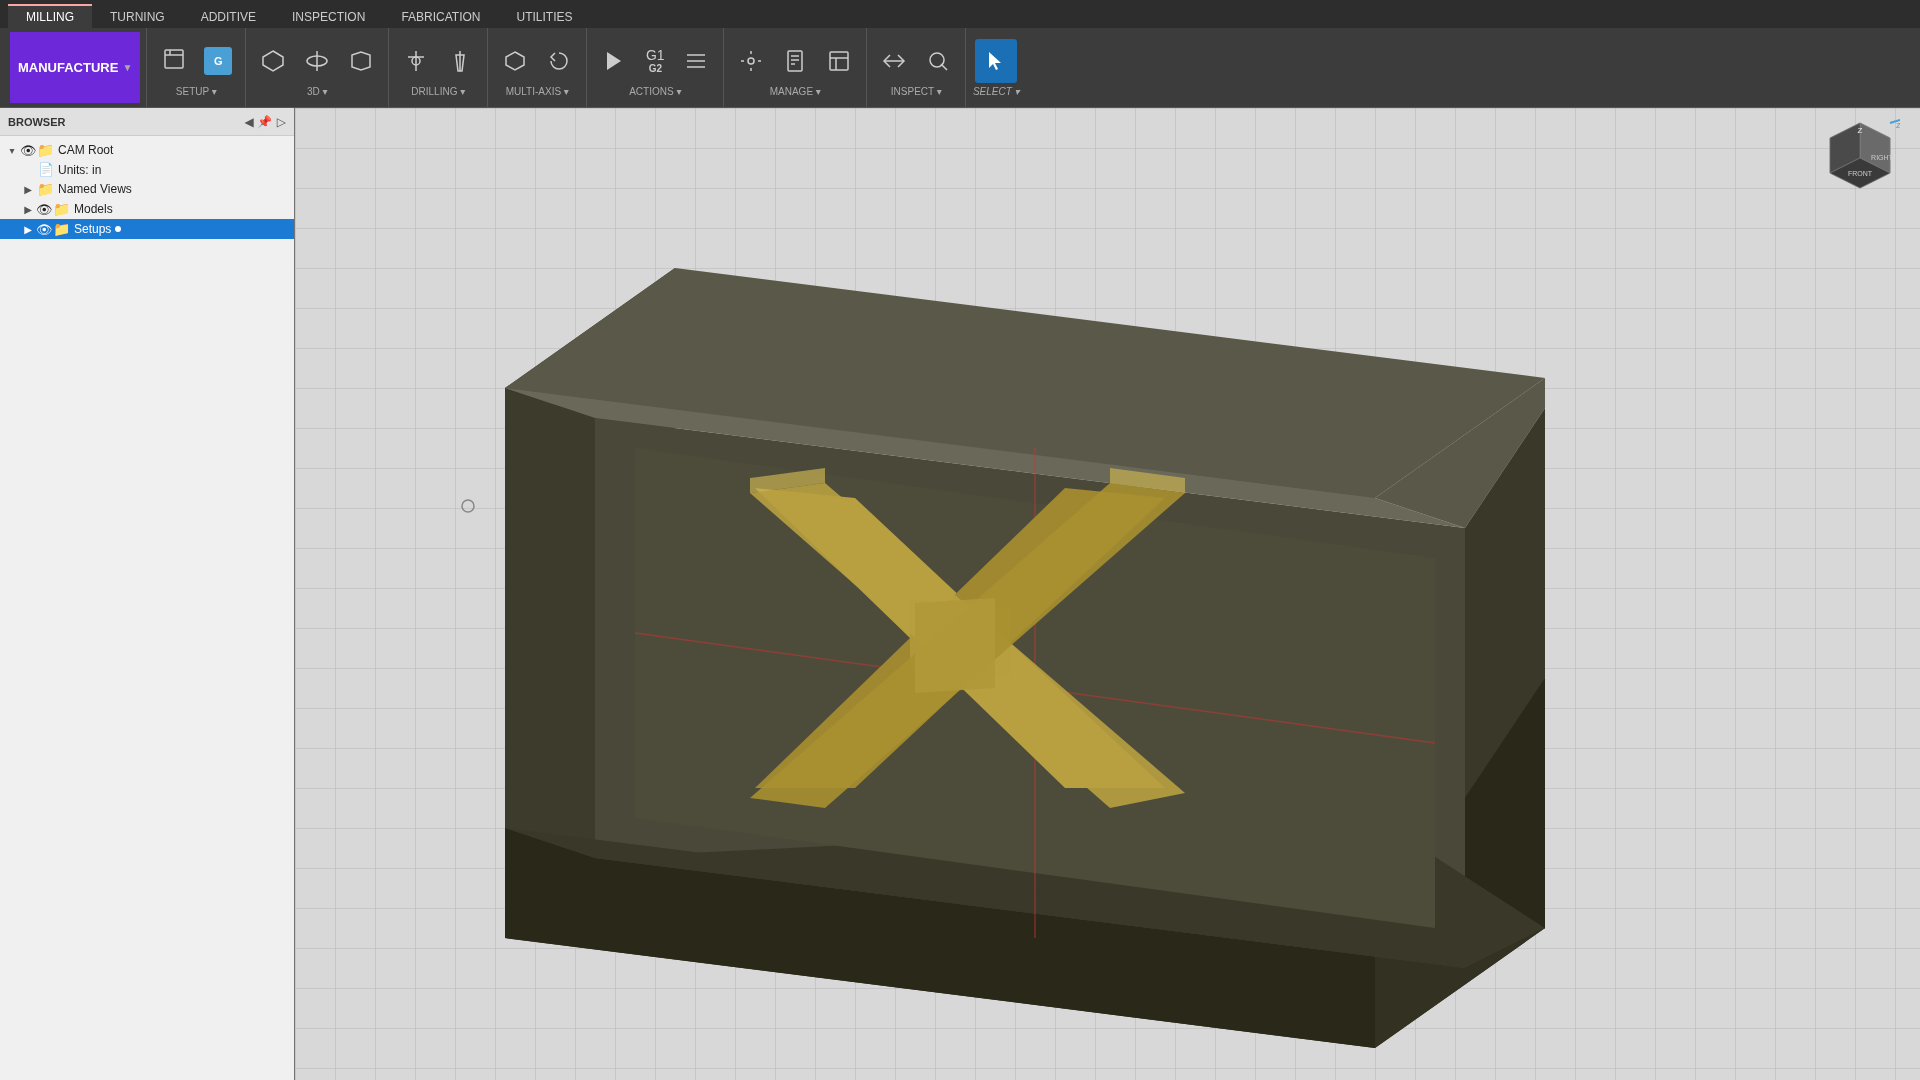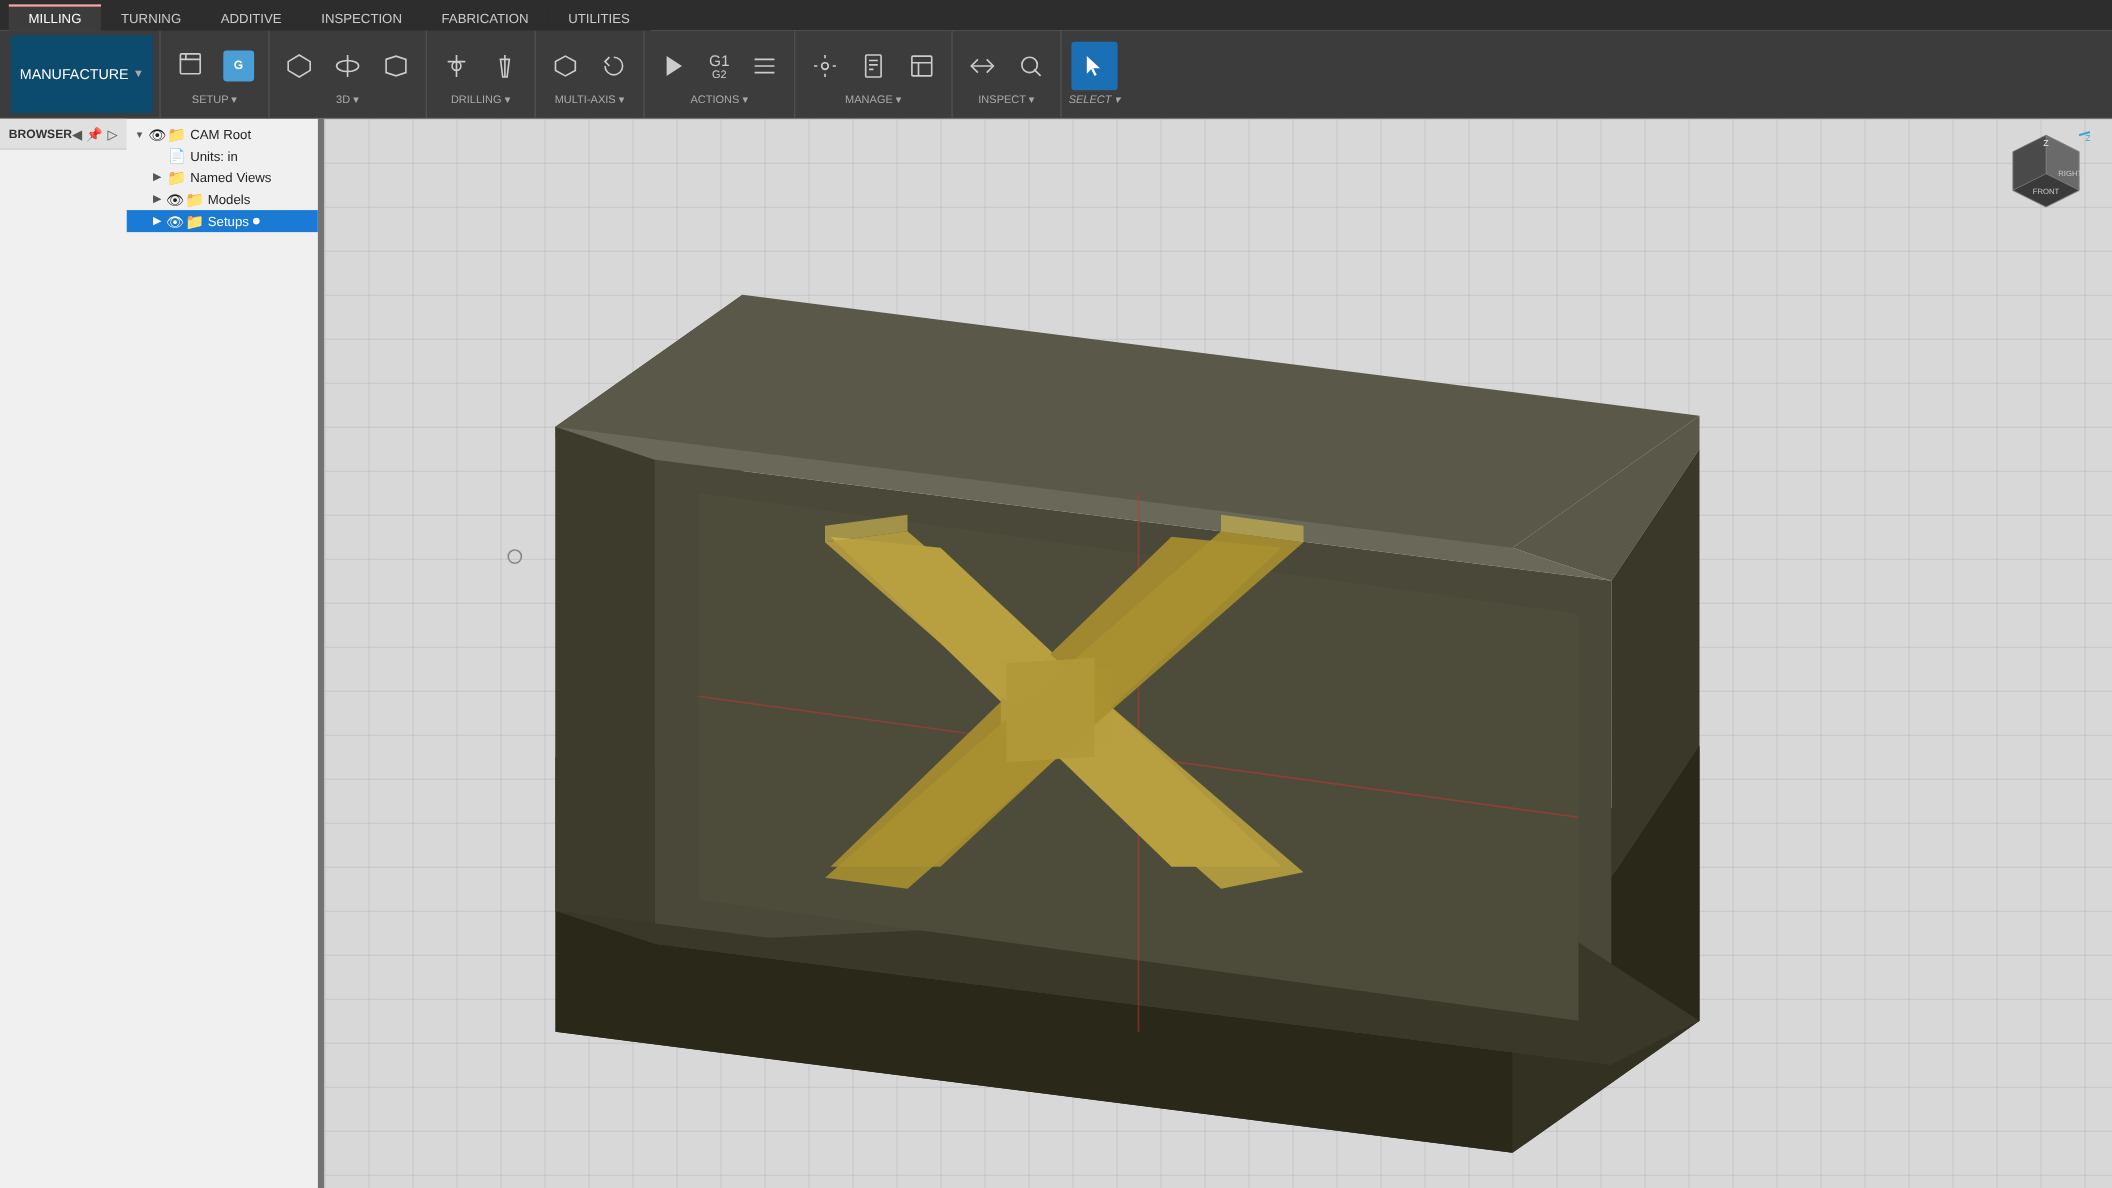--- a/index.html
+++ b/index.html
@@ -12,29 +12,29 @@
 
     
     #toolbar { display: flex; background: #3c3c3c; height: 80px; align-items: stretch; border-bottom: 1px solid #555; padding: 0 4px; }
     .toolbar-group { display: flex; flex-direction: column; align-items: center; justify-content: center; padding: 4px 6px; border-right: 1px solid #555; min-width: 60px; }
     .toolbar-group:last-child { border-right: none; font-style: italic; }
     .toolbar-group-label { font-size: 10px; color: #aaa; margin-top: 3px; text-align: center; }
     .toolbar-btn { display: flex; flex-direction: column; align-items: center; justify-content: center; width: 42px; height: 44px; background: transparent; border: none; cursor: pointer; border-radius: 3px; color: #ddd; font-size: 10px; }
     .toolbar-btn svg { width: 24px; height: 24px; }
     .toolbar-btn.active { background: #1a6fb5; }
     .toolbar-btn-icon { font-size: 20px; line-height: 1; }
-    .manufacture-btn { display: flex; align-items: center; gap: 4px; background: #0c4a6e; border: none; cursor: pointer; color: #fff; font-size: 13px; font-weight: normal; padding: 4px 8px; height: 100%; }
+    .manufacture-btn { display: flex; align-items: center; gap: 4px; background: #6d28d9; border: none; cursor: pointer; color: #fff; font-size: 13px; font-weight: bold; padding: 4px 8px; height: 100%; }
     .manufacture-btn .arrow { font-size: 10px; color: #aaa; }
     .toolbar-row { display: flex; align-items: center; gap: 2px; }
 
     
     #main { display: flex; height: calc(1080px - 28px - 80px); }
 
     
-    #browser { width: 295px; background: #f0f0f0; border-right: 6px solid #737373; display: flex; flex-direction: row; }
+    #browser { width: 295px; background: #f0f0f0; border-right: 1px solid #737373; display: flex; flex-direction: column; }
     #browser-header { display: flex; align-items: center; padding: 4px 8px; background: #e0e0e0; border-bottom: 1px solid #ccc; height: 28px; }
     #browser-header span { font-size: 11px; color: #333; font-weight: bold; flex: 1; }
     .browser-icons { display: flex; gap: 4px; }
     .browser-icon-btn { background: none; border: none; cursor: pointer; font-size: 12px; color: #555; }
     #browser-tree { flex: 1; overflow-y: auto; padding: 4px 0; }
     .tree-item { display: flex; align-items: center; padding: 2px 4px; cursor: pointer; user-select: none; }
     .tree-item.selected { background: #1a7ad4; color: #fff; }
     .tree-item.selected .tree-label { color: #fff; }
     .tree-indent { width: 16px; flex-shrink: 0; }
     .tree-expand { width: 16px; flex-shrink: 0; font-size: 10px; color: #555; text-align: center; cursor: pointer; }
@@ -164,21 +164,21 @@
   <div class="toolbar-group">
     <div class="toolbar-row">
       <button class="toolbar-btn">
         <svg viewBox="0 0 24 24" fill="#ccc">
             <polygon points="5,3 19,12 5,21"></polygon>
           </svg>
       </button>
       <button class="toolbar-btn" style="width:36px; height:36px;">
         <div style="display:flex; flex-direction:column; align-items:center;">
           <span style="font-size:14px;color:#ccc;">G1</span>
-          <span style="font-size:10px;color:#ccc;">G2</span>
+          <span style="font-size:10px;color:#ccc;font-weight:bold;">G2</span>
         </div>
       </button>
       <button class="toolbar-btn">
         <svg viewBox="0 0 24 24" fill="none" stroke="#ccc" stroke-width="1.5">
             <line x1="3" y1="6" x2="21" y2="6"></line>
             <line x1="3" y1="12" x2="21" y2="12"></line>
             <line x1="3" y1="18" x2="21" y2="18"></line>
           </svg>
       </button>
     </div>

